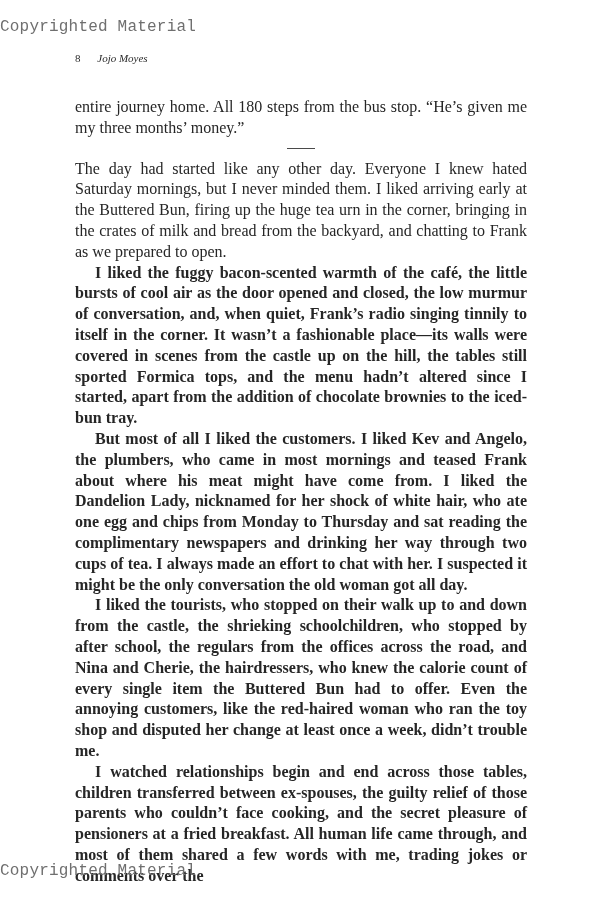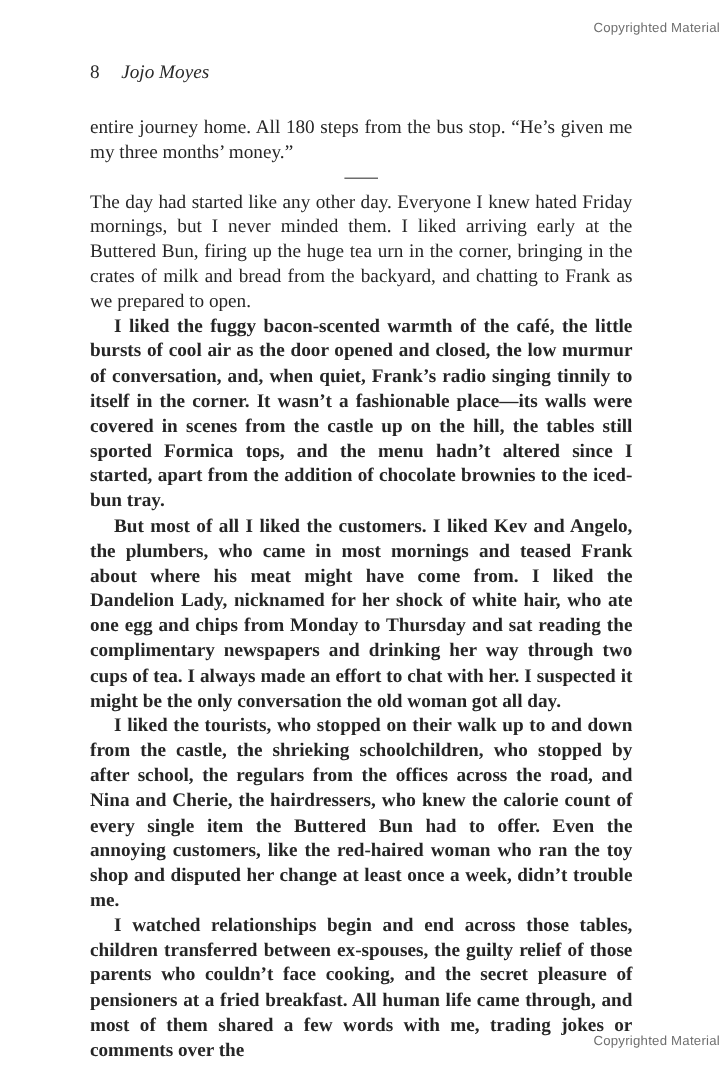--- a/index.html
+++ b/index.html
@@ -9,33 +9,33 @@
     background: #ffffff;
     font-family: "Liberation Serif", serif;
     color: #262626;
     position: relative;
     overflow: hidden;
   }
   .copyright {
     position: absolute;
     left: 0;
     width: 100%;
-    text-align: right;
-    font-family: Liberation Sans, sans-serif;
-    font-size: 11px;
+    text-align: left;
+    font-family: Liberation Mono, monospace;
+    font-size: 16px;
     color: #6f6f6f;
     letter-spacing: 0.2px;
   }
   .copyright.top { top: 18px; }
   .copyright.bottom { top: 862px; }
   .page-header {
     position: absolute;
     top: 52px;
     left: 75px;
-    font-size: 16px;
+    font-size: 11px;
     color: #2a2a2a;
   }
   .page-number {
     display: inline-block;
     margin-right: 14px;
     font-style: normal;
   }
   .author { font-style: italic; }
   .body-text {
     position: absolute;
@@ -63,20 +63,20 @@
 <div class="copyright top">Copyrighted Material</div>
 
 <div class="page-header">
   <span class="page-number">8</span>
   <span class="author">Jojo Moyes</span>
 </div>
 
 <div class="body-text" id="body-text">
     <p>entire journey home. All 180 steps from the bus stop. “He’s given me my three months’ money.”</p>
     <hr class="scene-divider">
-    <p>The day had started like any other day. Everyone I knew hated Friday mornings, but I never minded them. I liked arriving early at the Buttered Bun, firing up the huge tea urn in the corner, bringing in the crates of milk and bread from the backyard, and chatting to Frank as we prepared to open.</p>
+    <p>The day had started like any other day. Everyone I knew hated Saturday mornings, but I never minded them. I liked arriving early at the Buttered Bun, firing up the huge tea urn in the corner, bringing in the crates of milk and bread from the backyard, and chatting to Frank as we prepared to open.</p>
     <p class="indent">I liked the fuggy bacon-scented warmth of the café, the little bursts of cool air as the door opened and closed, the low murmur of conversation, and, when quiet, Frank’s radio singing tinnily to itself in the corner. It wasn’t a fashionable place—its walls were covered in scenes from the castle up on the hill, the tables still sported Formica tops, and the menu hadn’t altered since I started, apart from the addition of chocolate brownies to the iced-bun tray.</p>
     <p class="indent">But most of all I liked the customers. I liked Kev and Angelo, the plumbers, who came in most mornings and teased Frank about where his meat might have come from. I liked the Dandelion Lady, nicknamed for her shock of white hair, who ate one egg and chips from Monday to Thursday and sat reading the complimentary newspapers and drinking her way through two cups of tea. I always made an effort to chat with her. I suspected it might be the only conversation the old woman got all day.</p>
     <p class="indent">I liked the tourists, who stopped on their walk up to and down from the castle, the shrieking schoolchildren, who stopped by after school, the regulars from the offices across the road, and Nina and Cherie, the hairdressers, who knew the calorie count of every single item the Buttered Bun had to offer. Even the annoying customers, like the red-haired woman who ran the toy shop and disputed her change at least once a week, didn’t trouble me.</p>
     <p class="indent">I watched relationships begin and end across those tables, children transferred between ex-spouses, the guilty relief of those parents who couldn’t face cooking, and the secret pleasure of pensioners at a fried breakfast. All human life came through, and most of them shared a few words with me, trading jokes or comments over the</p>
   </div>
 
 <div class="copyright bottom">Copyrighted Material</div>
 
 </body></html>

